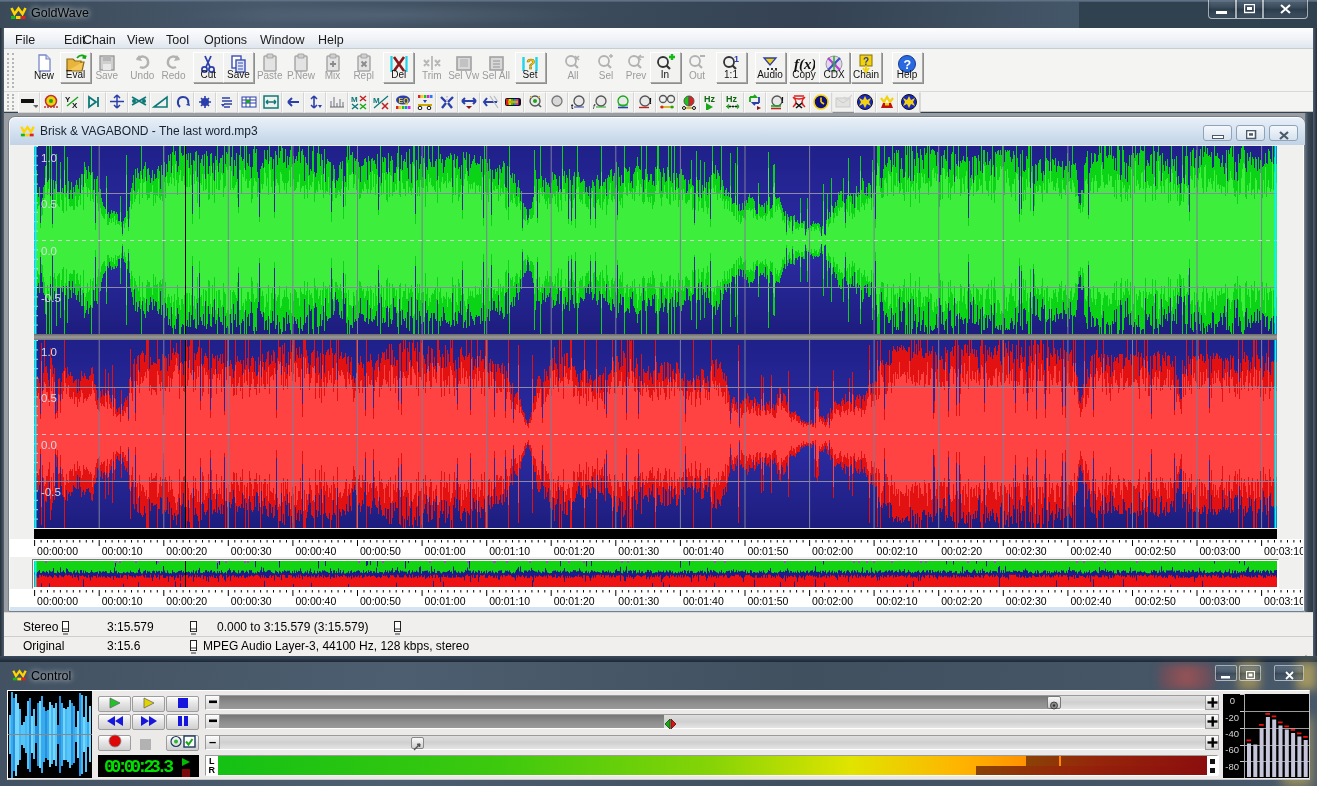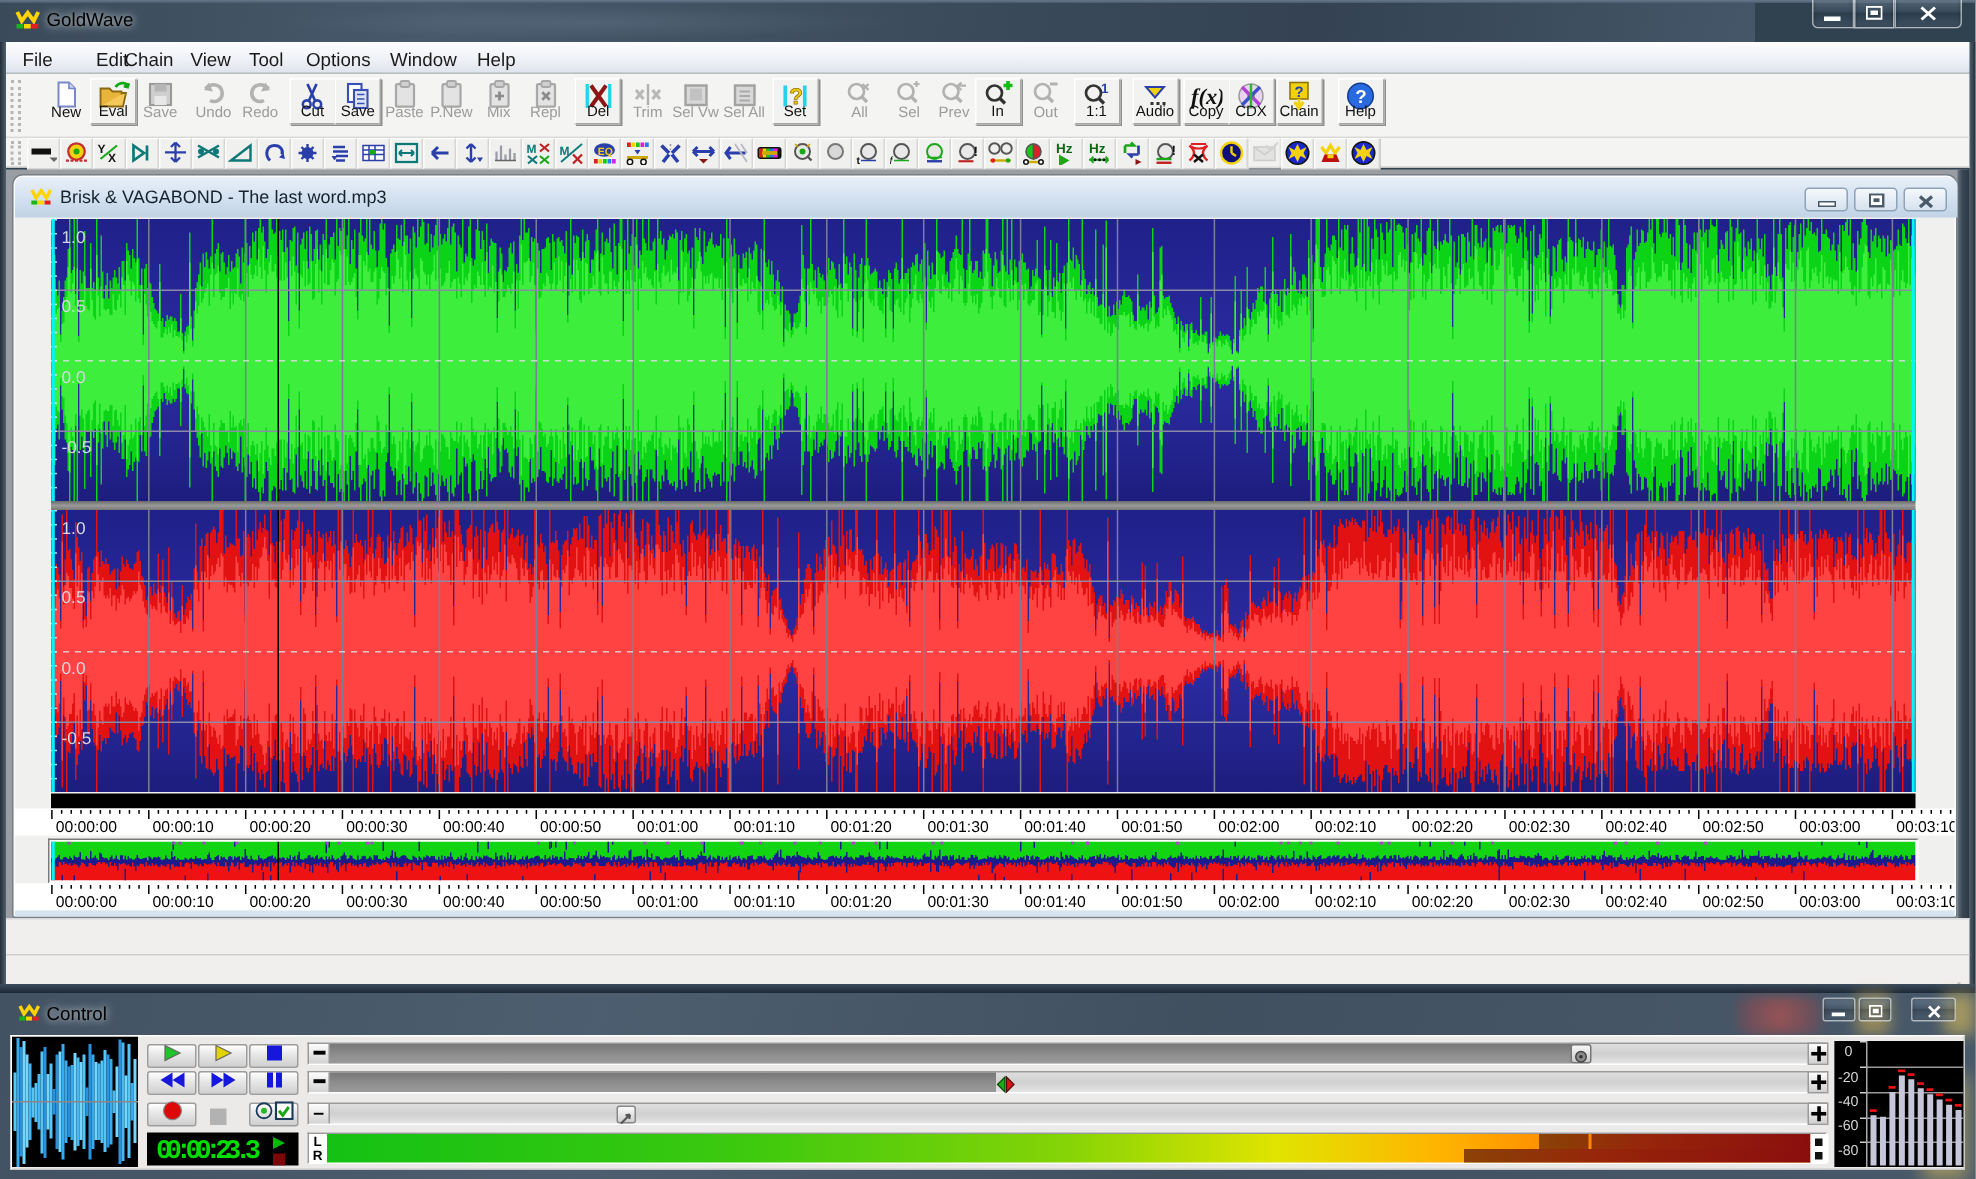--- a/index.html
+++ b/index.html
@@ -14,21 +14,21 @@
 .sl{position:absolute;left:197px;width:1013px;height:15px;border:1px solid #fff;border-top-color:#9a9a9a;border-left-color:#9a9a9a;background:linear-gradient(#dedede,#d0d0d0 50%,#e4e4e4)}
 .slm{position:absolute;left:0;top:0;width:14px;height:13px;background:linear-gradient(#fdfdfd,#d2d2d2);border-right:1px solid #9a9a9a;color:#000;font-weight:bold;font-size:13px;line-height:11px;text-align:center}
 .plus{position:absolute;left:1197px;width:14px;height:15px;background:linear-gradient(#fdfdfd,#d0d0d0);border:1px solid #9a9a9a}
 .plus svg{position:absolute;left:1px;top:1px}
 .pbtn{position:absolute;width:33px;height:16px;background:linear-gradient(#fefefe,#e8e8e8 40%,#cfcfcf);border:1px solid #9d9d9d;border-radius:2px;box-shadow:inset 0 1px 0 #fff}
 .statxt{position:absolute;font-size:12px;color:#000;top:2px}
 .sticon{position:absolute;top:3px;width:7px;height:11px;border:1px solid #222;background:#fff}
 </style></head>
 <body>
 
-<div class="abs" style="left:0;top:0;width:1170px;height:28px;background:linear-gradient(100deg,#3a4a59 0%,#48596c 25%,#3d4d5d 50%,#344253 75%,#445768 100%)">
+<div class="abs" style="left:0;top:0;width:1079px;height:28px;background:linear-gradient(100deg,#3a4a59 0%,#48596c 25%,#3d4d5d 50%,#344253 75%,#445768 100%)">
  <div class="abs" style="left:0;top:0;width:1317px;height:2px;background:linear-gradient(#67788c,#4a5b6e)"></div>
  <div class="abs" style="left:180px;top:4px;width:420px;height:22px;background:radial-gradient(ellipse at center,rgba(140,160,180,.18),rgba(0,0,0,0) 70%)"></div>
  <svg class="abs" style="left:10px;top:5px" width="17" height="17" viewBox="0 0 17 17">
    <path d="M1.5 3 L4.5 9 L8.5 3.5 L12.5 9 L15.5 3" stroke="#ffd400" stroke-width="2.6" fill="none"></path>
    <rect x="1" y="11" width="4.5" height="3" fill="#18b418"></rect>
       <rect x="6" y="11" width="4.5" height="3" fill="#ffd400"></rect>
       <rect x="11" y="11" width="4.5" height="3" fill="#e02020"></rect>
  </svg>
  <div class="abs cap" style="left:31px;top:6px">GoldWave</div>
  <div class="capbtn" style="left:1208px;width:28px;border-radius:0 0 0 4px"><svg width="12" height="9" style="margin-top:6px">
@@ -1246,21 +1246,43 @@
         <path d="M1240.5 1V3.5" stroke="#000"></path>
         <path d="M1247.0 1V3.5" stroke="#000"></path>
         <path d="M1253.5 1V3.5" stroke="#000"></path>
         <path d="M1259.9 1V3.5" stroke="#000"></path>
         <path d="M1266.4 1V3.5" stroke="#000"></path>
       </svg>
     </div>
   </div>
 <div class="abs" style="left:10px;top:607px;width:1293px;height:4px;background:#d6e4f2"></div>
 <div class="abs" style="left:4px;top:612px;width:1309px;height:44px;background:#f1efee;border-top:1px solid #d8d8d8">
+ <div class="abs" style="left:0;top:5px;width:1309px;height:19px">
+   <span class="statxt" style="left:19px">Stereo</span>
+   <span class="sticon" style="left:58px"><svg width="5" height="9">
+          <path d="M0 2h5M0 4.5h5M0 7h5" stroke="#333"></path>
+        </svg></span>
+   <span class="statxt" style="left:103px">3:15.579</span>
+   <span class="sticon" style="left:186px"><svg width="5" height="9">
+          <path d="M0 2h5M0 4.5h5M0 7h5" stroke="#333"></path>
+        </svg></span>
+   <span class="statxt" style="left:213px">0.000 to 3:15.579 (3:15.579)</span>
+   <span class="sticon" style="left:390px"><svg width="5" height="9">
+          <path d="M0 2h5M0 4.5h5M0 7h5" stroke="#333"></path>
+        </svg></span>
+ </div>
  <div class="abs" style="left:0;top:23px;width:1309px;height:1px;background:#d0cecd"></div>
+ <div class="abs" style="left:0;top:24px;width:1309px;height:20px">
+   <span class="statxt" style="left:19px">Original</span>
+   <span class="statxt" style="left:103px">3:15.6</span>
+   <span class="sticon" style="left:186px"><svg width="5" height="9">
+          <path d="M0 2h5M0 4.5h5M0 7h5" stroke="#333"></path>
+        </svg></span>
+   <span class="statxt" style="left:199px">MPEG Audio Layer-3, 44100 Hz, 128 kbps, stereo</span>
+ </div>
 <svg class="abs" style="left:1291px;top:40px" width="14" height="14">
       <g fill="#b8b6b4">
         <rect x="10" y="10" width="2" height="2"></rect>
         <rect x="6" y="10" width="2" height="2"></rect>
         <rect x="2" y="10" width="2" height="2"></rect>
         <rect x="10" y="6" width="2" height="2"></rect>
         <rect x="6" y="6" width="2" height="2"></rect>
         <rect x="10" y="2" width="2" height="2"></rect>
       </g>
     </svg>

